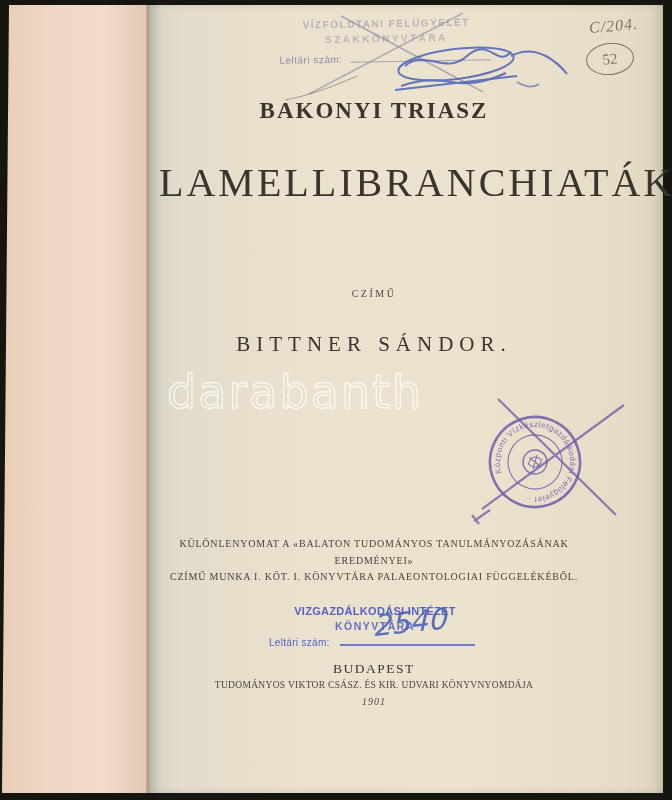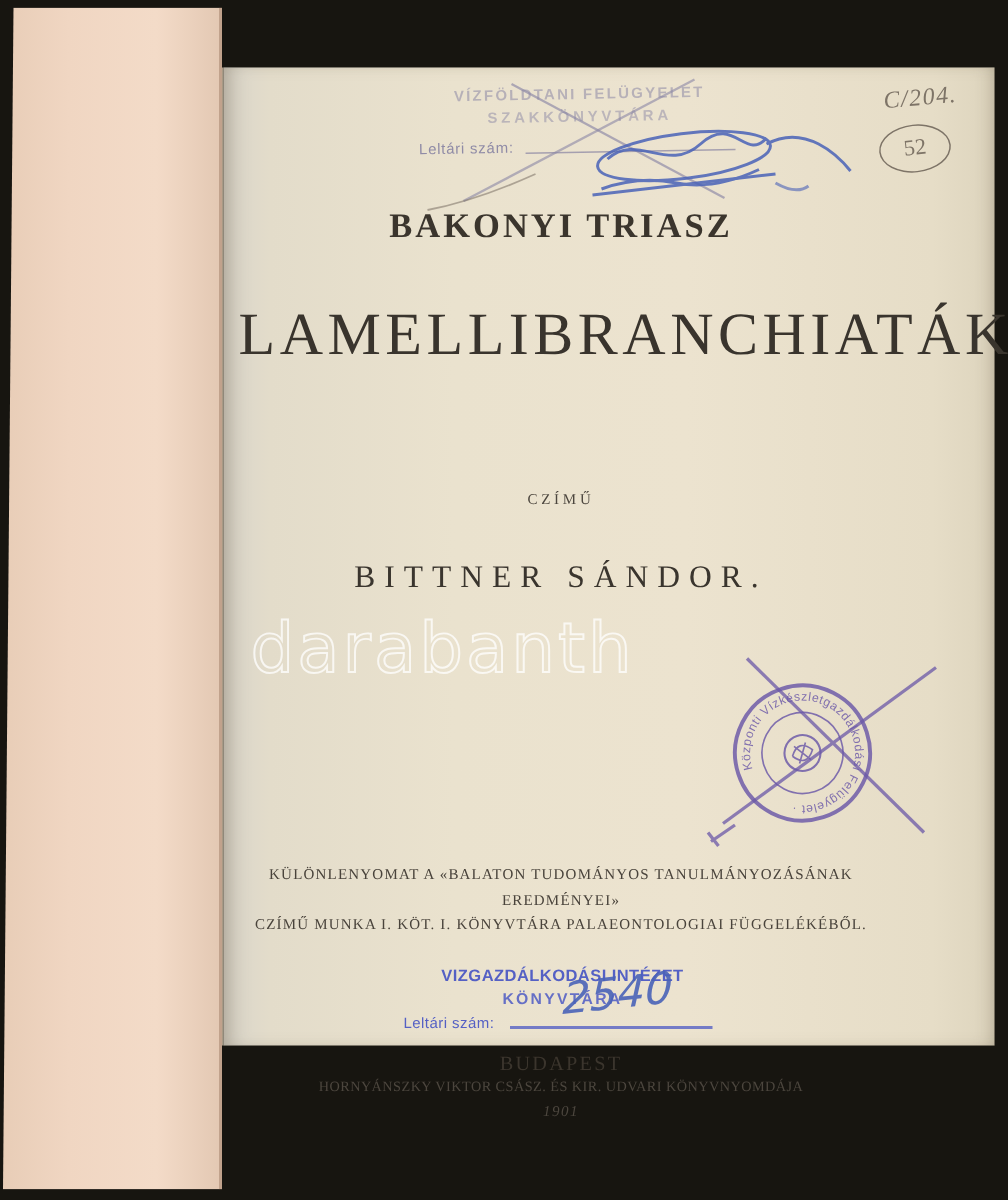--- a/index.html
+++ b/index.html
@@ -15,25 +15,24 @@
   }
   
   .page-pink{
     position:absolute;left:2px;top:5px;width:146px;height:788px;
     background:linear-gradient(90deg,#e8cdb7 0%,#f0d6c2 30%,#f3dbc8 70%,#e4c9b4 98%);
     clip-path:polygon(7px 0%,100% 0%,100% 100%,0% 100%);
   }
   .page-pink .edge{position:absolute;right:0;top:0;bottom:0;width:2px;background:rgba(150,115,90,.45);}
   
   .page-cream{
-    position:absolute;left:148px;top:5px;width:514px;height:652px;
+    position:absolute;left:148px;top:5px;width:514px;height:788px;
     background:linear-gradient(90deg,#d9d5ca 0%,#e3dcca 6%,#eae2ce 30%,#ece3cf 60%,#e6ddc7 92%,#ddd4bd 100%);
     border-left:1px solid #a89a85;
     box-shadow:inset 10px 0 14px -8px rgba(110,95,75,.5), inset -8px 0 12px -8px rgba(80,70,55,.35);
-    margin-top:40px;
   }
   .centered{position:absolute;left:10px;width:430px;text-align:center;color:var(--ink);}
   
   .series-title{top:93px;font-weight:700;font-size:23px;letter-spacing:2px;}
   .main-title{top:154px;font-weight:400;font-size:40px;letter-spacing:3px;color:#39342d;}
   .byline{top:283px;font-size:10px;letter-spacing:2.5px;color:var(--ink-soft);}
   .author{top:327px;font-size:21px;letter-spacing:6px;color:#3a352e;}
   .plates{top:419px;}
   .orn-dot{width:3px;height:3px;border-radius:50%;background:#6b655c;margin:0 auto 4px;}
   .rule{width:36px;height:1px;background:#7d7669;margin:3px auto;}
@@ -169,16 +168,16 @@
     <div class="l1">VIZGAZDÁLKODÁSI INTÉZET</div>
     <div class="l2">KÖNYVTÁRA</div>
     <div class="inv">
       <span class="lbl">Leltári szám:</span>
       <span class="ln"></span>
     </div>
     <div class="handnum">2540</div>
   </div>
 
   <div class="centered imprint-city">BUDAPEST</div>
-  <div class="centered imprint-printer">HORNYÁNSZKY VIKTOR CSÁSZ. ÉS KIR. UDVARI KÖNYVNYOMDÁJA</div>
+  <div class="centered imprint-printer">TUDOMÁNYOS VIKTOR CSÁSZ. ÉS KIR. UDVARI KÖNYVNYOMDÁJA</div>
   <div class="centered imprint-year">1901</div>
 
 </div>
 
 </body></html>

